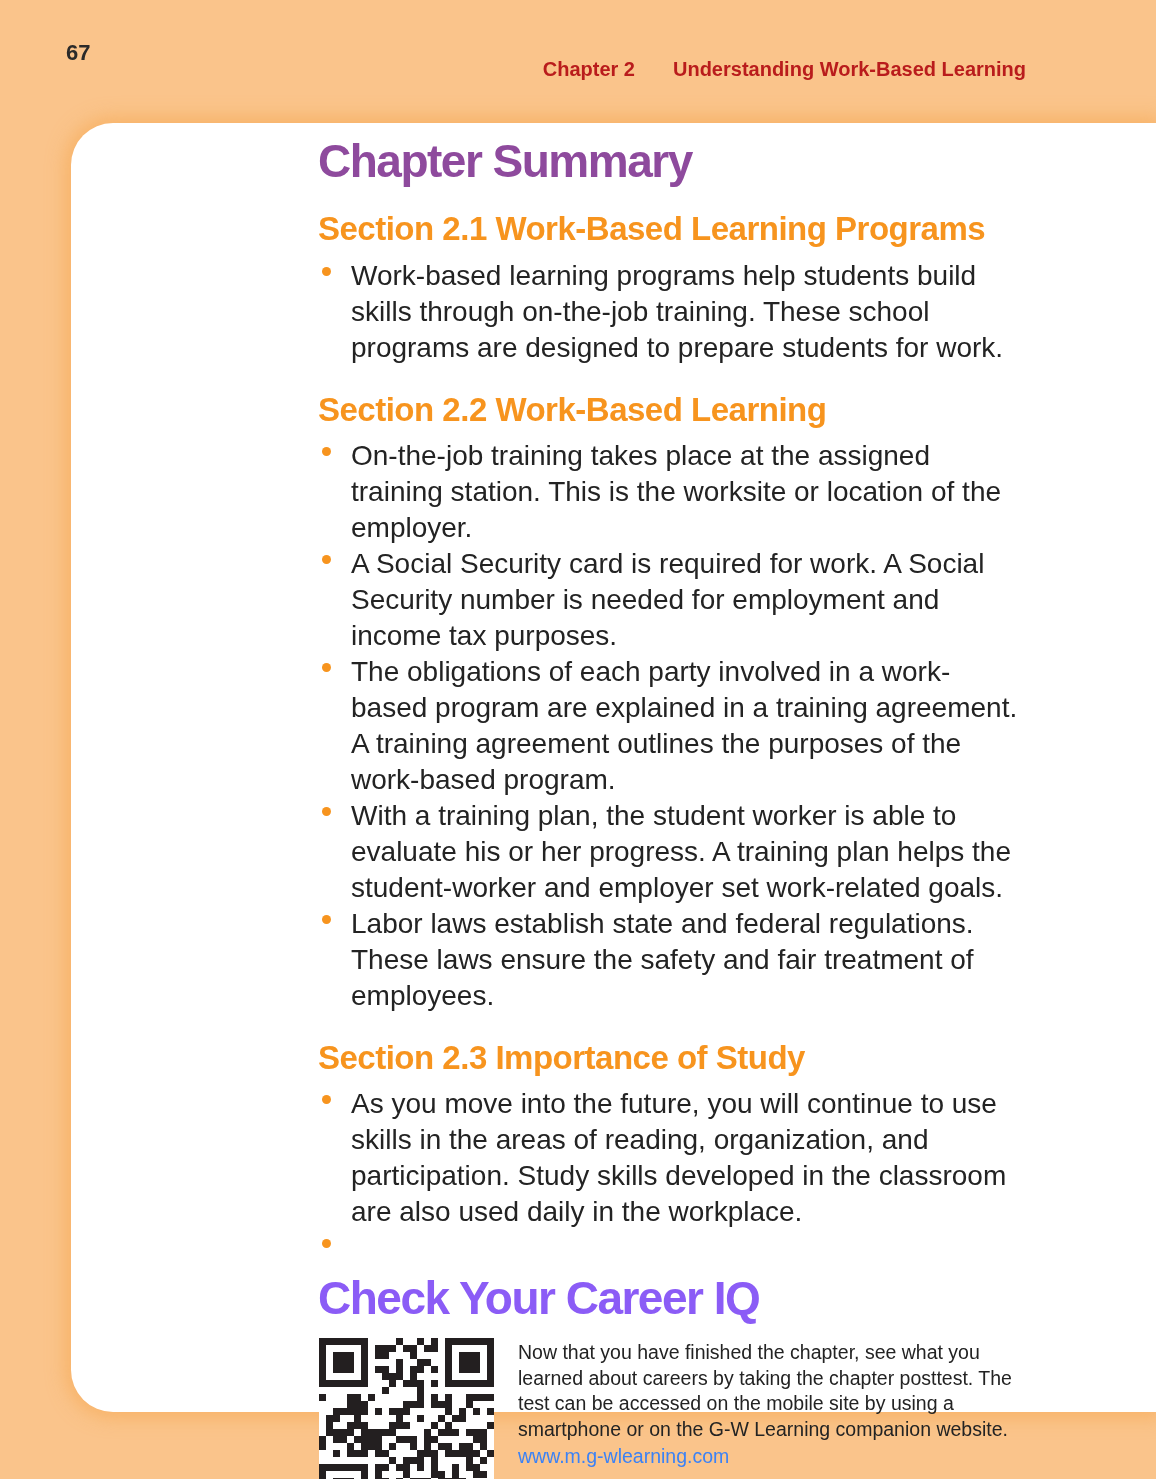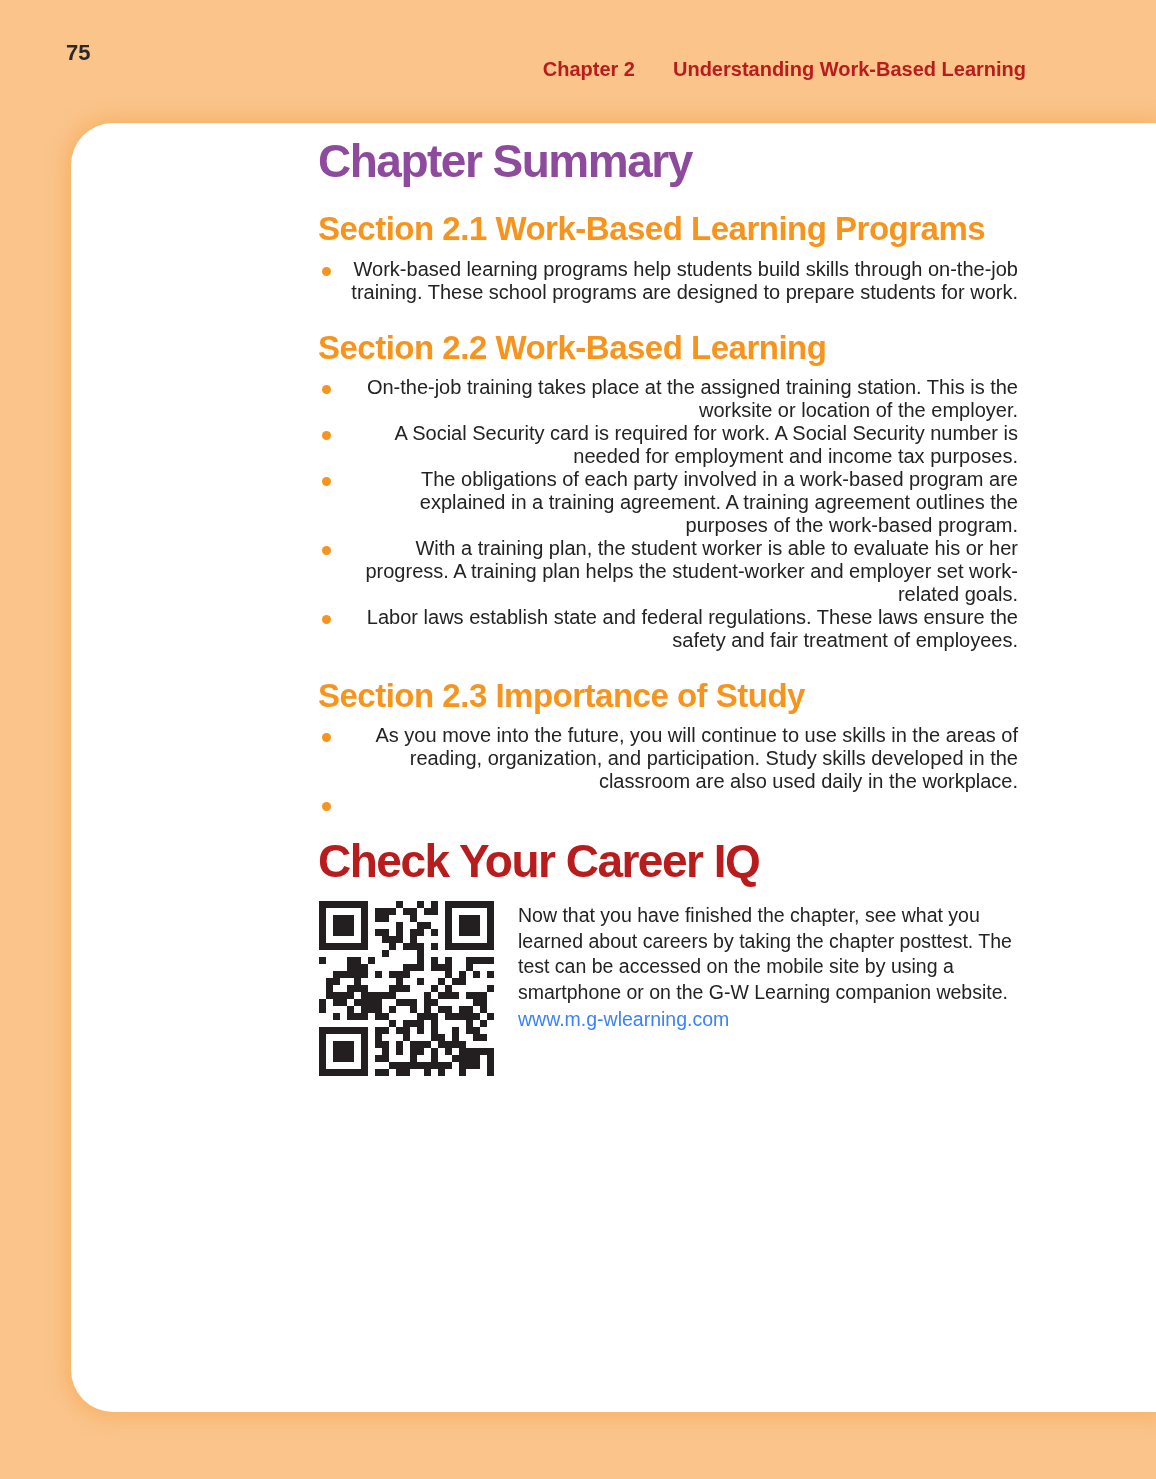--- a/index.html
+++ b/index.html
@@ -50,33 +50,32 @@
     letter-spacing:-0.5px;line-height:1.1;
     margin:26px 0 10px 0;
   }
   
   ul.bullets{
     list-style:none;margin:0;padding:0;
   }
   ul.bullets li{
     position:relative;
     padding-left:33px;
-    font-size:20px;line-height:23px;
+    font-size:28px;line-height:36px;
     color:#232323;
     max-width:668px;
-    text-align:right;
   }
   ul.bullets li .dot{
     position:absolute;left:4px;top:9px;
     width:9px;height:9px;border-radius:50%;
     background:#F7941E;
   }
   
   .career-title{
-    font-size:46px;font-weight:bold;color:#b91c1c;
+    font-size:46px;font-weight:bold;color:#8b5cf6;
     letter-spacing:-1.5px;line-height:1.05;
     margin:44px 0 16px 0;
   }
   .career-row{
     display:flex;align-items:flex-start;justify-content:flex-end;
   }
   .qr-box{
     width:175px;height:175px;flex:0 0 auto;
     margin-right:24px;
   }
@@ -91,21 +90,21 @@
     display:block;
     color:#3b82f6;text-decoration:none;
     font-size:19.5px;line-height:27px;
     cursor:pointer;
   }
 </style>
 </head>
 <body>
 
 <div class="running-head">
-  <div class="page-number">75</div>
+  <div class="page-number">67</div>
   <div class="head-right">
     <span class="chap">Chapter 2</span><span>Understanding Work-Based Learning</span>
   </div>
 </div>
 
 <div class="panel">
   <div class="content">
 
     <h1 class="big-title">Chapter Summary</h1>
 

